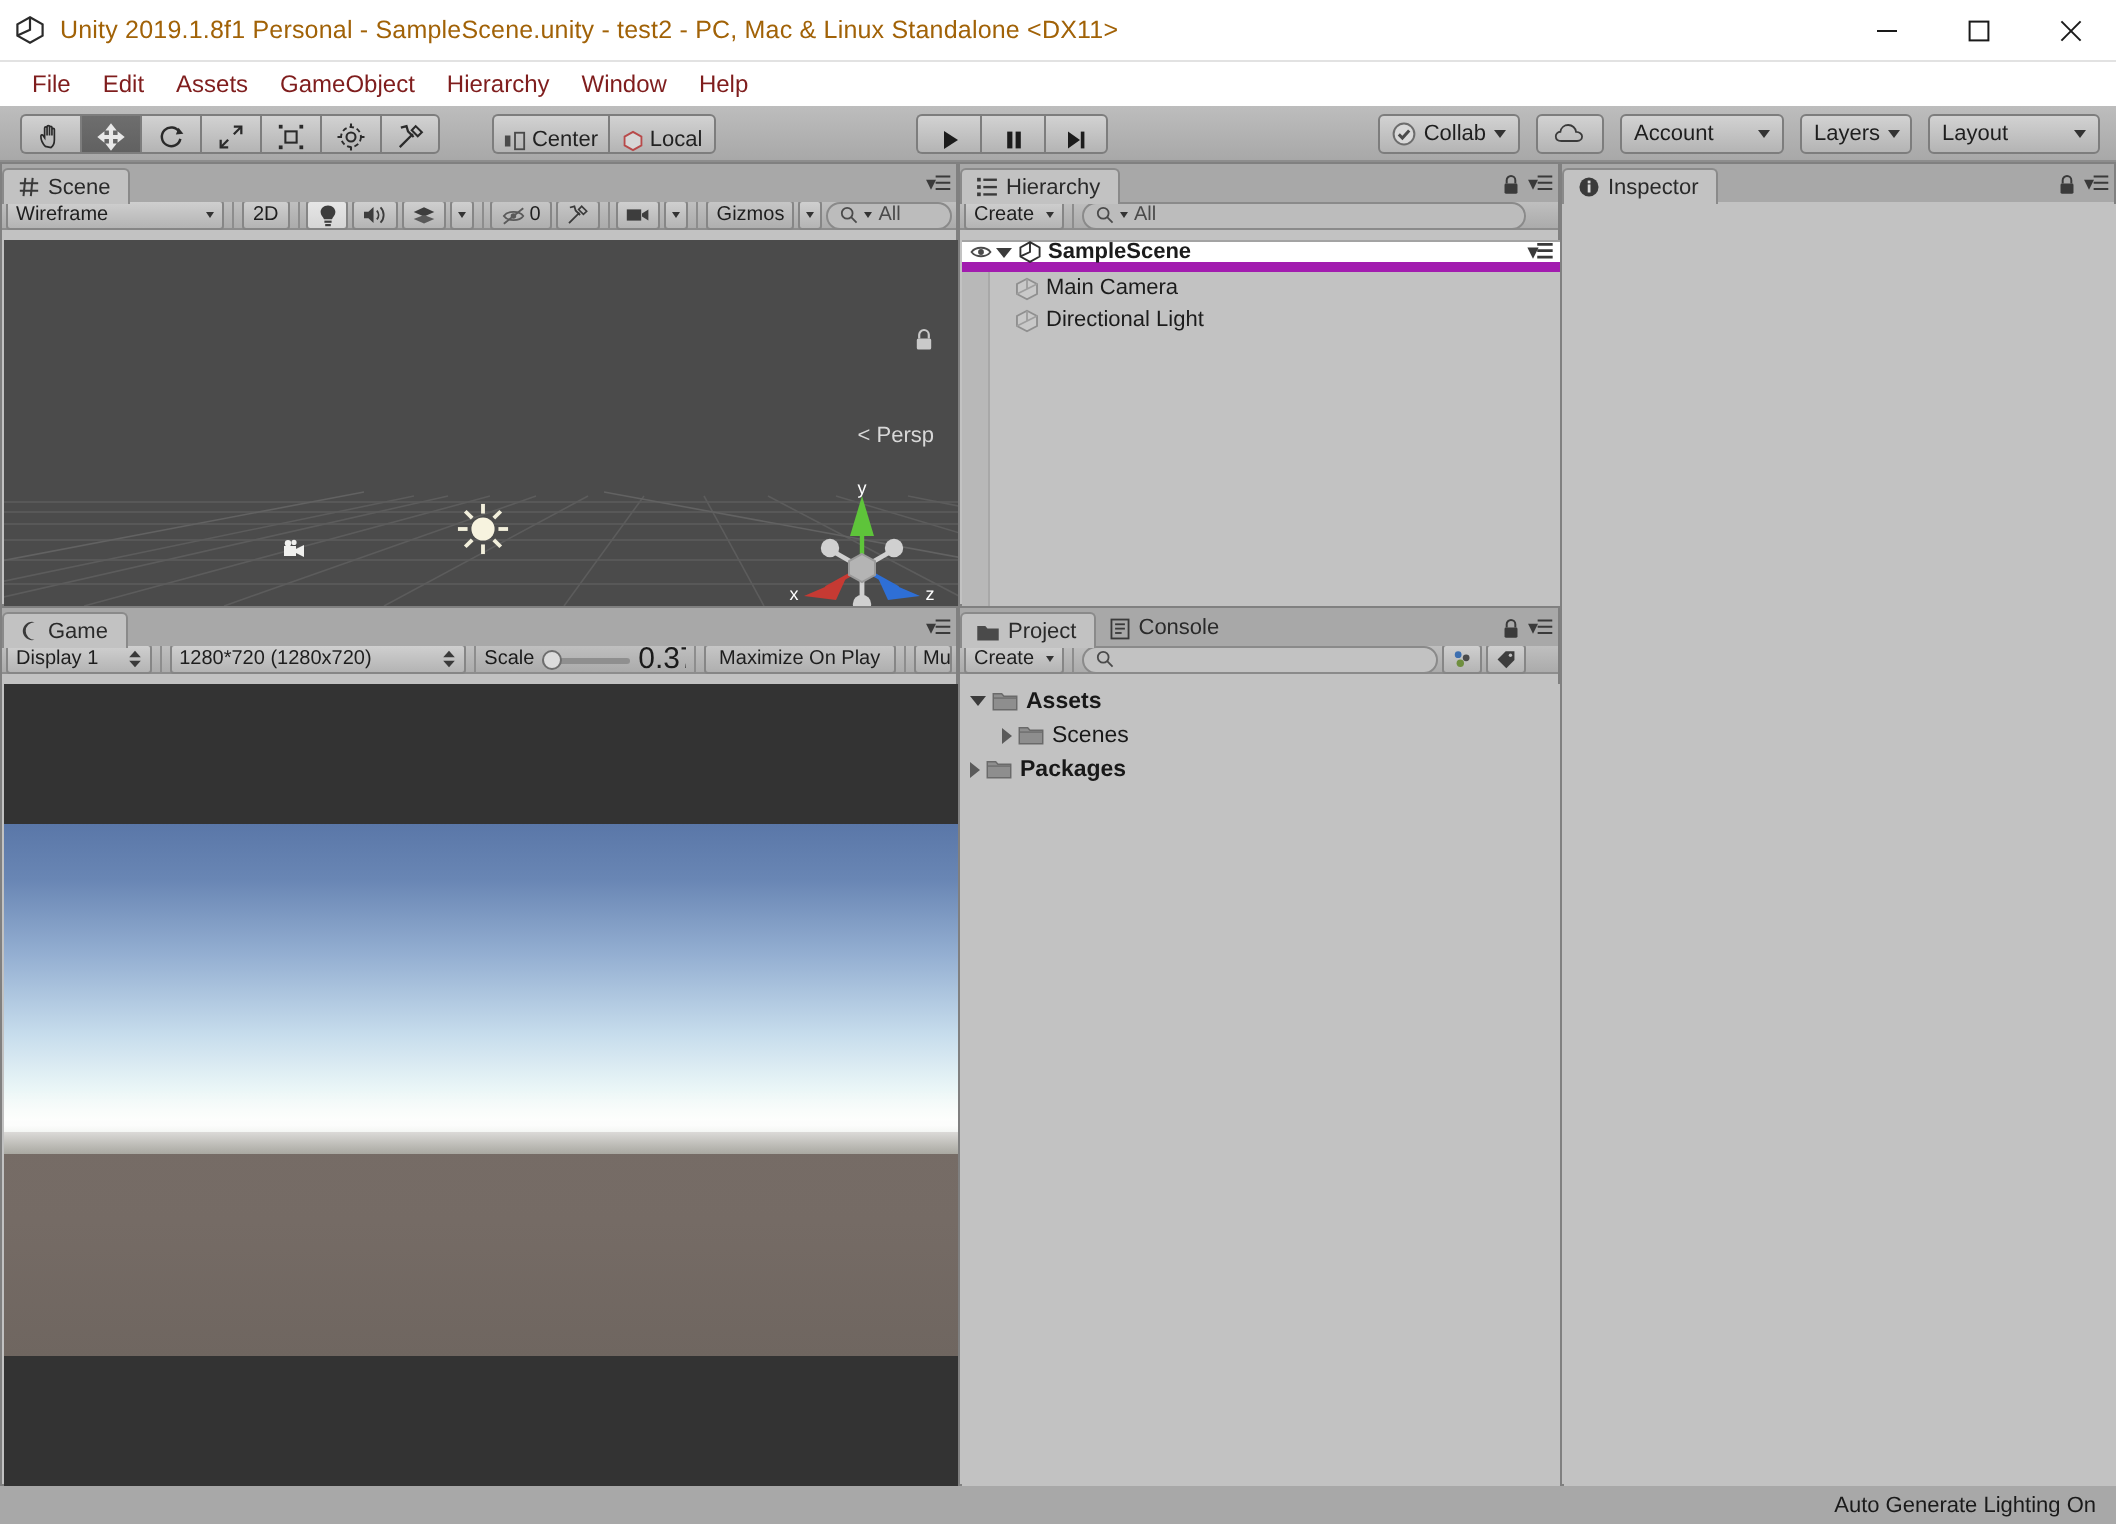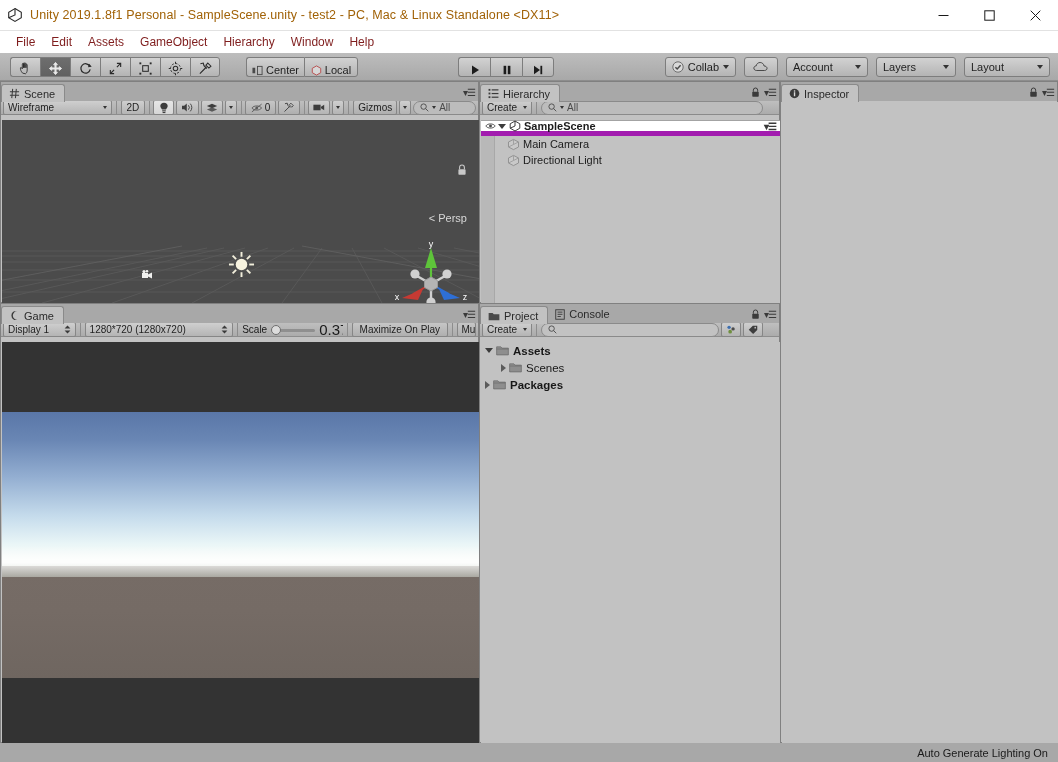--- a/index.html
+++ b/index.html
@@ -57,21 +57,21 @@
   .play-group .tbtn { min-width:32px; height:20px; }
 
   .right-group { position:absolute; right:8px; display:flex; align-items:center; gap:8px; }
   .pill {
     height:20px; background:linear-gradient(#d2d2d2,#b4b4b4);
     border:1px solid #7d7d7d; border-radius:3px;
     display:flex; align-items:center; gap:4px; padding:0 6px; font-size:11px; color:#1e1e1e;
   }
   .caret { width:0;height:0;border-left:3px solid transparent;border-right:3px solid transparent;border-top:4px solid #333; }
   .w-account { width:82px; justify-content:space-between; }
-  .w-layers { width:80px; justify-content:space-between; }
+  .w-layers { width:56px; justify-content:space-between; }
   .w-layout { width:86px; justify-content:space-between; }
 
   
   .editor { position:absolute; left:0; top:81px; width:1058px; height:662px; background:#9e9e9e; }
 
   .panel { position:absolute; background:#c2c2c2; border:1px solid #808080; }
   .panel-tabrow { height:19px; background:#a8a8a8; display:flex; align-items:flex-end; position:relative; }
   .ptab {
     height:18px; padding:0 9px 0 7px; display:flex; align-items:center; gap:4px;
     font-size:11px; color:#2a2a2a; background:transparent;

